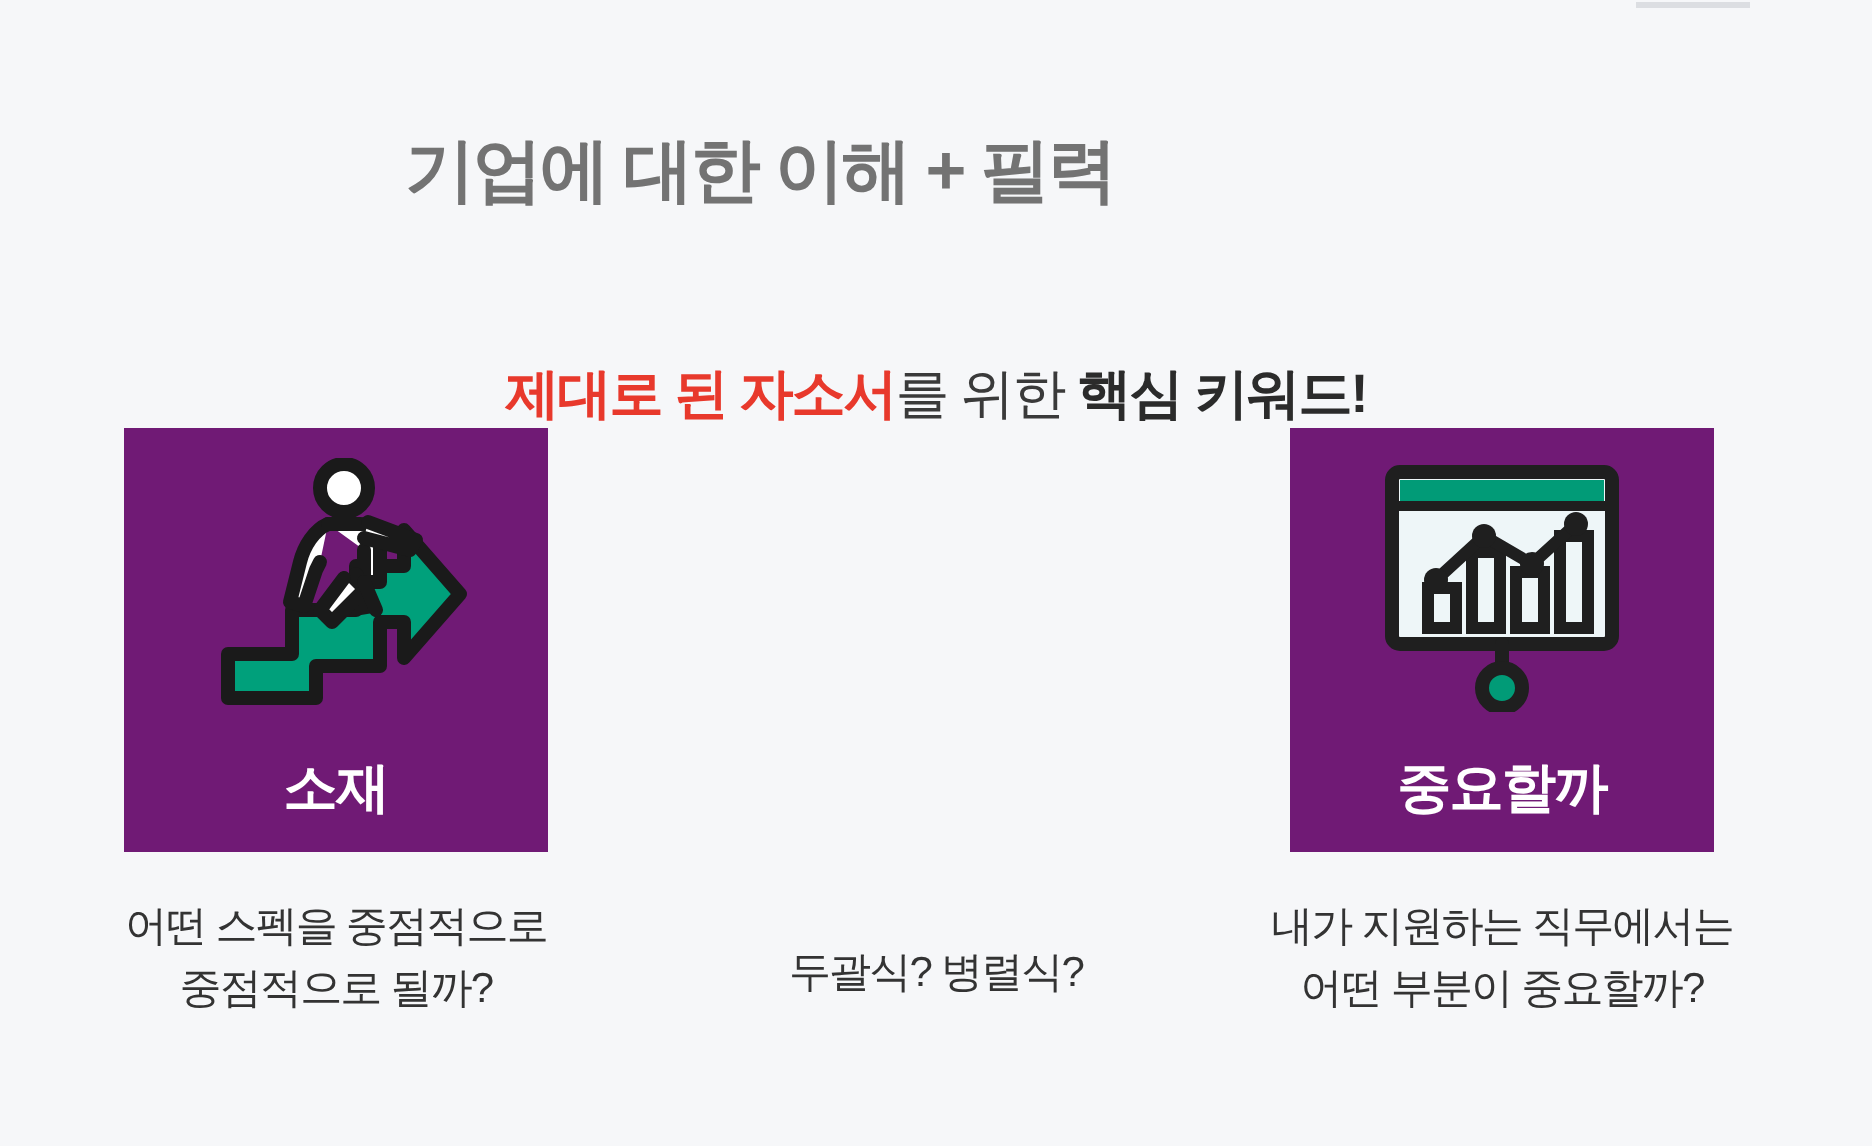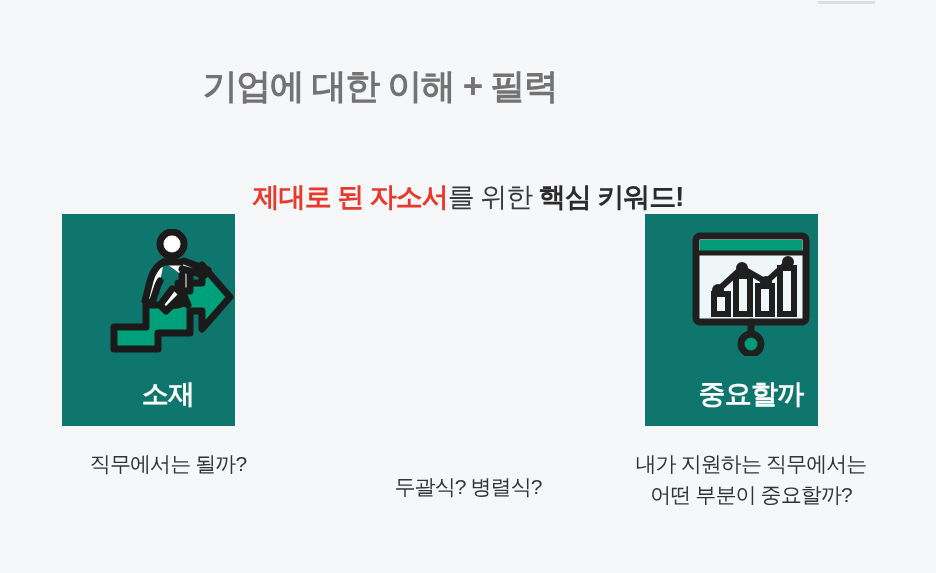--- a/index.html
+++ b/index.html
@@ -76,23 +76,23 @@
   .cards {
     position: absolute;
     left: 0;
     top: 214px;
     width: 936px;
     height: 212px;
   }
   .card {
     position: absolute;
     top: 0;
-    width: 173px;
+    width: 212px;
     height: 212px;
-    background: #0f766e;
+    background: #701a75;
     box-sizing: border-box;
     font-family: Liberation Serif, serif;
   }
   .card-1 { left: 62px; }
   .card-2 { left: 362px; }
   .card-3 { left: 645px; }
 
   .card-icon {
     position: absolute;
     left: 0;
@@ -202,21 +202,22 @@
           <line x1="61" y1="92" x2="61" y2="104" stroke="#1f1f1f" stroke-width="7" stroke-linecap="round"></line>
           <circle cx="61" cy="114" r="10" fill="#019b77" stroke="#1f1f1f" stroke-width="7"></circle>
         </svg>
       </div>
       <div class="card-label">중요할까</div>
     </div>
 
   </div>
 
   <div class="caption caption-1">
-    <span class="line">직무에서는 될까?</span>
+    <span class="line">어떤 스펙을 중점적으로</span>
+    <span class="line">중점적으로 될까?</span>
   </div>
 
   <div class="caption caption-2">
     <span class="line">두괄식? 병렬식?</span>
   </div>
 
   <div class="caption caption-3">
     <span class="line">내가 지원하는 직무에서는</span>
     <span class="line">어떤 부분이 중요할까?</span>
   </div>

